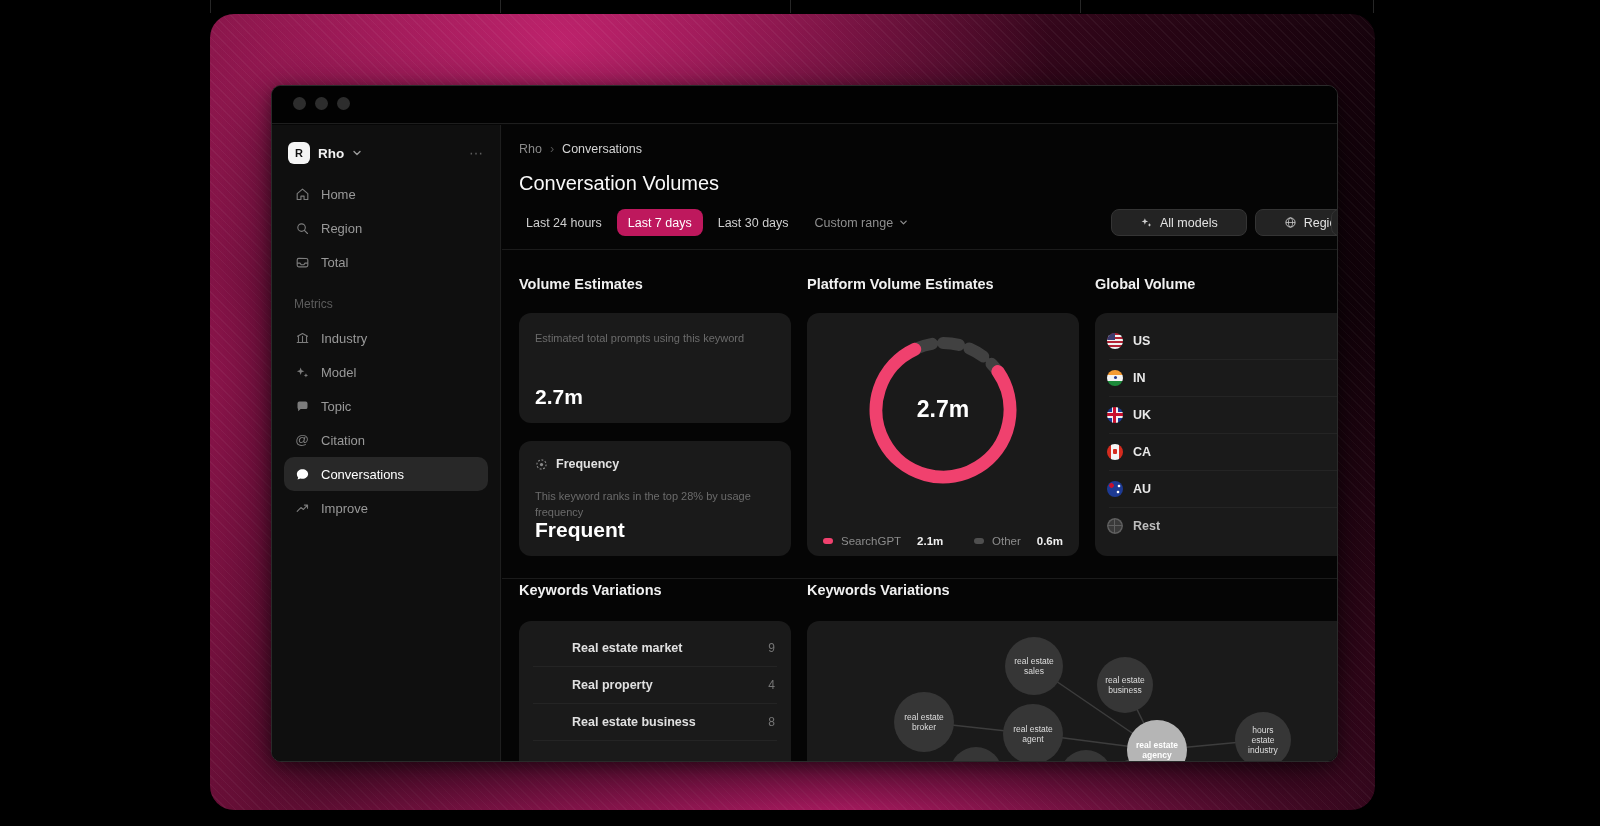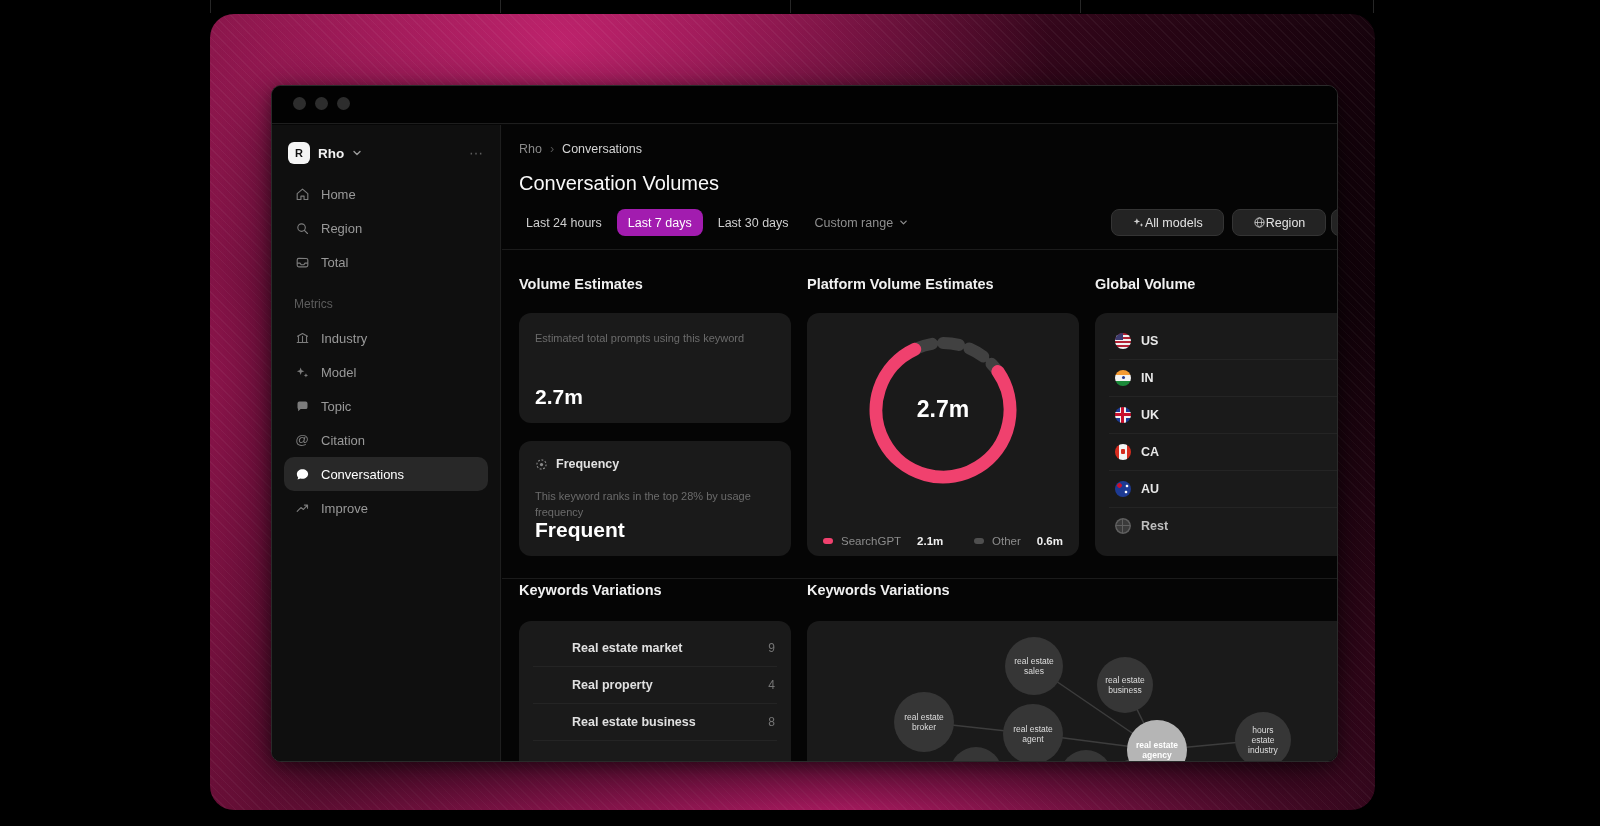--- a/index.html
+++ b/index.html
@@ -47,24 +47,24 @@
   .at-glyph { font-size:13.5px; line-height:1; }
 
   .main { position:absolute; left:230px; top:39px; right:0; bottom:0; background:#050505; overflow:hidden; }
   .crumbs { position:absolute; left:17px; top:17px; display:flex; align-items:center; gap:8px; font-size:12.5px; }
   .crumb-root { color:#8a8a8a; } .crumb-sep { color:#555; } .crumb-cur { color:#d4d4d4; }
   .page-title { position:absolute; left:17px; top:47px; color:#fafafa; font-size:20px; font-weight:400; }
 
   .tabs { position:absolute; left:13px; top:84px; display:flex; align-items:center; gap:4px;text-align:right; }
   .tab { height:27px; display:flex; align-items:center; gap:6px; padding:0 11px; border-radius:8px;
     color:#cfcfcf; font-size:12.5px; font-weight:500; }
-  .tab.active { background:#a21caf; color:#fff; }
+  .tab.active { background:#be185d; color:#fff; }
   .tab.muted { color:#8f8f8f; }
   .actions { position:absolute; top:84px; left:609px; display:flex; gap:8px; }
-  .action-btn { height:27px; display:flex; align-items:center; padding:0 20px; border-radius:8px;
+  .action-btn { height:27px; display:flex; align-items:center; gap:7px; padding:0 28px; border-radius:8px;
     background:#232323; border:1px solid #343434; color:#e2e2e2; font-size:12.5px; font-weight:500; white-space:nowrap; }
   .action-btn .ic { color:#cfcfcf; display:flex; }
   .action-btn.clipped { position:absolute; left:220px; width:46px; }
 
   .hdiv { position:absolute; left:0; right:0; height:1px; background:#1b1b1b; }
   .sec-heading { position:absolute; color:#f0f0f0; font-size:14.5px; font-weight:600; }
 
   .card { position:absolute; background:#1a1a1a; border-radius:12px; }
   .card .label-row { display:flex; align-items:center; gap:8px; padding:16px 16px 0 16px; }
   .card .label-row .ic { color:#8a8a8a; display:flex; }
@@ -75,21 +75,21 @@
   .donut-center { position:absolute; left:0; width:272px; top:83px; text-align:center;
     color:#fff; font-size:23px; font-weight:700; }
   .legend { position:absolute; left:16px; right:16px; bottom:9px; display:flex; justify-content:space-between; align-items:center; }
   .legend-item { display:flex; align-items:center; gap:8px; }
   .sw { width:10px; height:6px; border-radius:3px; }
   .sw.pink { background:#f0416e; } .sw.gray { background:#4f4f4f; }
   .legend-name { color:#8c8c8c; font-size:11.5px; }
   .legend-val { color:#f0f0f0; font-size:11.5px; font-weight:700; margin-left:8px; }
 
   .grow { padding:9px 0 0 0; }
-  .g-row { height:37px; display:flex; align-items:center; gap:10px; padding:0 20px; position:relative; }
+  .g-row { height:37px; display:flex; align-items:center; gap:10px; padding:0 12px; position:relative; }
   .g-row + .g-row::before { content:""; position:absolute; left:14px; right:10px; top:0; height:1px; background:#242424; }
   .g-code { color:#e8e8e8; font-size:12.5px; font-weight:600; }
   .flag { width:16px; height:16px; border-radius:50%; overflow:hidden; flex:0 0 16px; }
   .flag-us { background:repeating-linear-gradient(180deg, #b22234 0 2px, #f2f2f2 2px 4px); position:relative; }
   .flag-us::after { content:""; position:absolute; left:0; top:0; width:8px; height:7px; background:#3c3b6e; }
   .flag-in { background:linear-gradient(180deg, #f59b33 0 34%, #f4f4f4 34% 66%, #1c8a3a 66%); position:relative; }
   .flag-in::after { content:""; position:absolute; left:6.5px; top:6.5px; width:3px; height:3px; border-radius:50%; background:#23368c; }
   .flag-uk { background:
       linear-gradient(90deg, rgba(0,0,0,0) 0 6.5px, #C8102E 6.5px 9.5px, rgba(0,0,0,0) 9.5px),
       linear-gradient(180deg, rgba(0,0,0,0) 0 6.5px, #C8102E 6.5px 9.5px, rgba(0,0,0,0) 9.5px),

